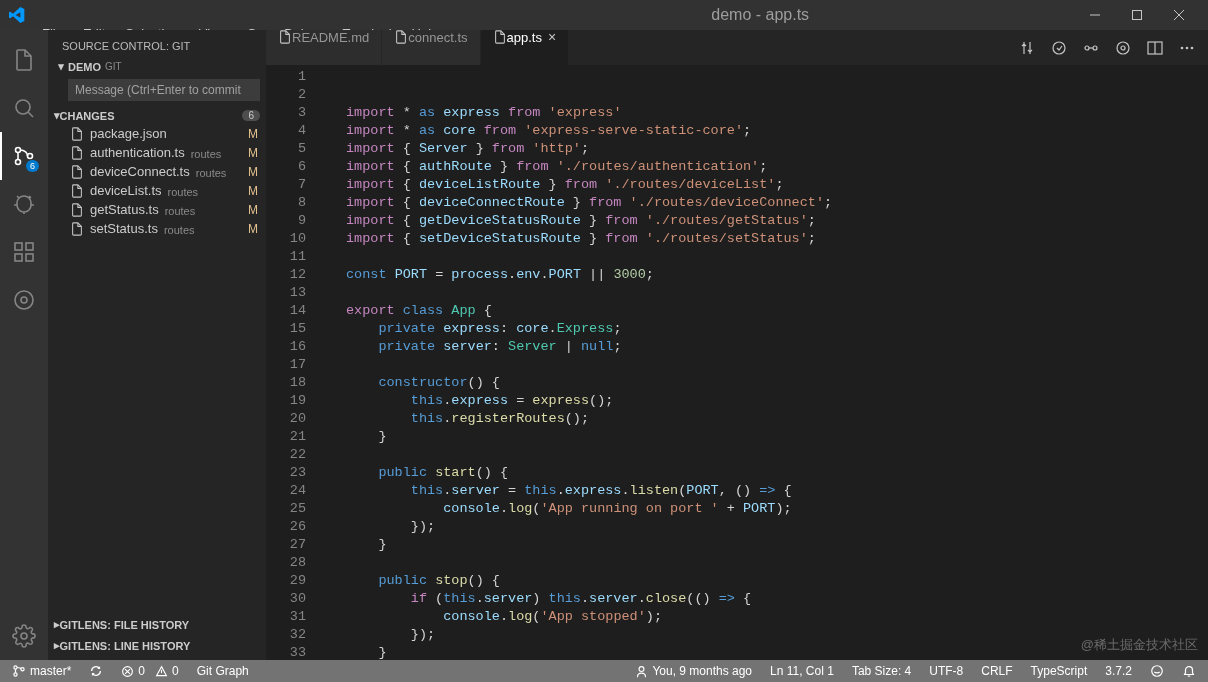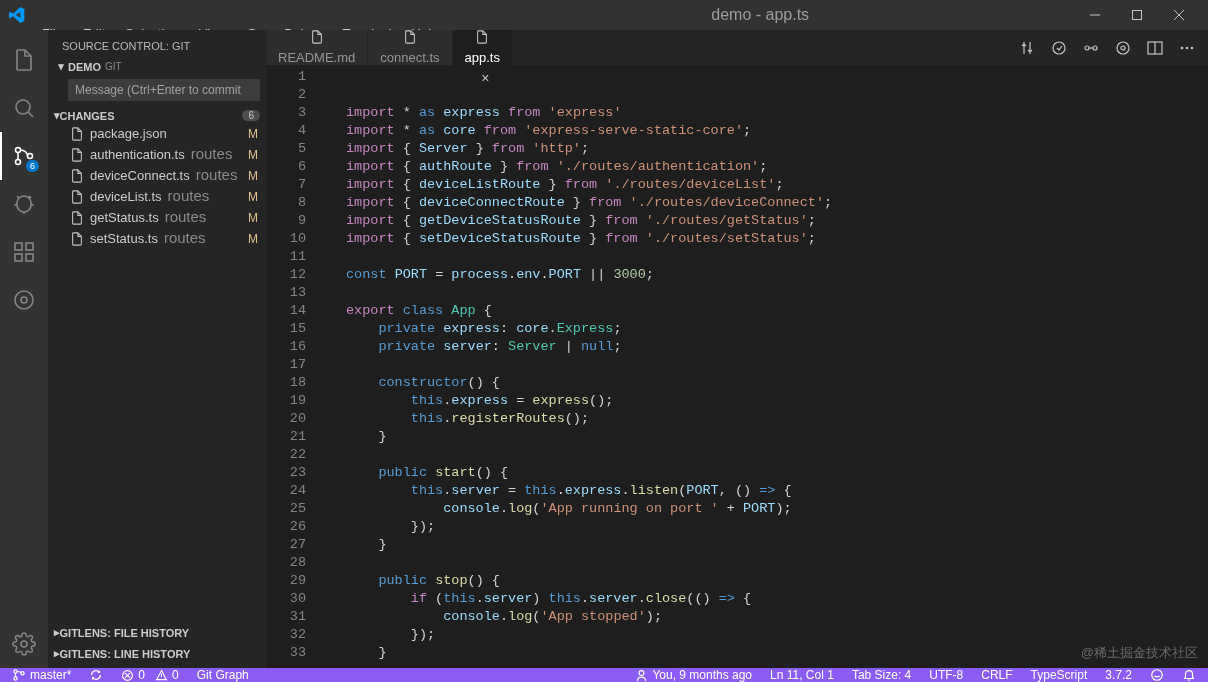--- a/index.html
+++ b/index.html
@@ -48,30 +48,30 @@
   .sb-section-hd { display:flex;align-items:center;padding:2px 6px 2px 6px; font-weight:600; font-size:11px; cursor:default;}
   .sb-section-hd .chev{width:14px;text-align:center;font-size:11px;}
   .sb-section-hd .hd-sub { font-weight:400;color:#8a8a8a;margin-left:4px;font-size:10px;}
   .sb-input { margin:4px 6px 6px 20px; }
   .sb-input input { width: 100%; background:#3c3c3c;border:1px solid #3c3c3c;color:#ccc;padding:3px 6px;font-size:12px;outline:none;}
   .sb-input input::placeholder { color:#a0a0a0; }
   .sb-changes-hd { display:flex;align-items:center;padding:2px 6px 2px 6px;font-weight:600;font-size:11px; }
   .sb-changes-hd .count { margin-left:auto;background:#4d4d4d;color:#ccc;border-radius:8px;padding:0px 6px;font-size:10px;font-weight:400; }
   .sb-file { display:flex;align-items:flex-end;padding:2px 6px 2px 22px;font-size:13px;color:#ccc;gap:6px;}
   .sb-file .fname { white-space:nowrap; }
-  .sb-file .fdir { color:#8a8a8a; font-size:15px; }
+  .sb-file .fdir { color:#8a8a8a; font-size:11px; }
   .sb-file .m { margin-left:auto;color:#e2c08d;font-size:12px;padding-right:2px;}
   .sb-file .icn { width:14px; display:inline-flex; }
   .sb-bottom { margin-top:auto;padding-bottom:4px; }
   .sb-panel-hd { display:flex;align-items:center;padding:4px 6px;font-weight:700;font-size:11px;color:#ccc; }
 
   
   .editor { flex:1; display:flex; flex-direction:column; background:#1e1e1e; min-width:0;}
   .tabs { height:35px;background:#252526;display:flex;align-items:stretch; }
-  .tab { display:flex;align-items:center;gap:6px;padding:0 12px;background:#2d2d2d;color:#969696;border-right:1px solid #252526;font-size:13px;position:relative;flex-direction:column; }
+  .tab { display:flex;align-items:flex-start;gap:0;padding:0 12px;background:#2d2d2d;color:#969696;border-right:1px solid #252526;font-size:13px;position:relative; }
   .tab.active { background:#1e1e1e;color:#ffffff; }
   .tab .close { margin-left:6px;color:#c5c5c5;font-size:14px;line-height:1;}
   .tabs .flex { flex:1; }
   .tab-actions { display:flex;align-items:center;gap:14px;padding:0 12px;color:#c5c5c5; }
   .ta-icon { display:flex;align-items:center;justify-content:center;width:18px;height:18px; }
 
   .code-area { flex:1; display:flex; overflow:hidden; font-family: Consolas,"Courier New",monospace; font-size:13.5px; line-height:18px; }
   .gutter { background:#1e1e1e; color:#858585; text-align:right; padding:3px 16px 0 0; user-select:none; width:56px;}
   .code { flex:1; padding:3px 0 0 12px; white-space:pre; color:#d4d4d4; position:relative; }
   .code .line { height:18px;margin-left:12px; }
@@ -82,21 +82,21 @@
   .id { color:#9cdcfe; }
   .fn { color:#dcdcaa; }
   .cls { color:#4ec9b0; }
   .str { color:#ce9178; }
   .num { color:#b5cea8; }
   .pun { color:#d4d4d4; }
 
   .watermark { position:absolute; right:10px; bottom:6px; color:#6a6a6a; font-size:13px; font-family: sans-serif; }
 
   
-  .statusbar { height:14px; background:#8b5cf6; color:#fff; display:flex; align-items:center; font-size:12px; padding:0 8px; gap:10px; flex-shrink:0;}
+  .statusbar { height:22px; background:#737373; color:#fff; display:flex; align-items:center; font-size:12px; padding:0 8px; gap:10px; flex-shrink:0;}
   .sb-item { display:flex;align-items:center;gap:4px;padding:0 4px;height:22px;}
   .sb-flex { flex:1; }
 
   svg { display:block; }
 </style>
 </head>
 <body>
 
 <div class="titlebar">
   <span class="logo">

